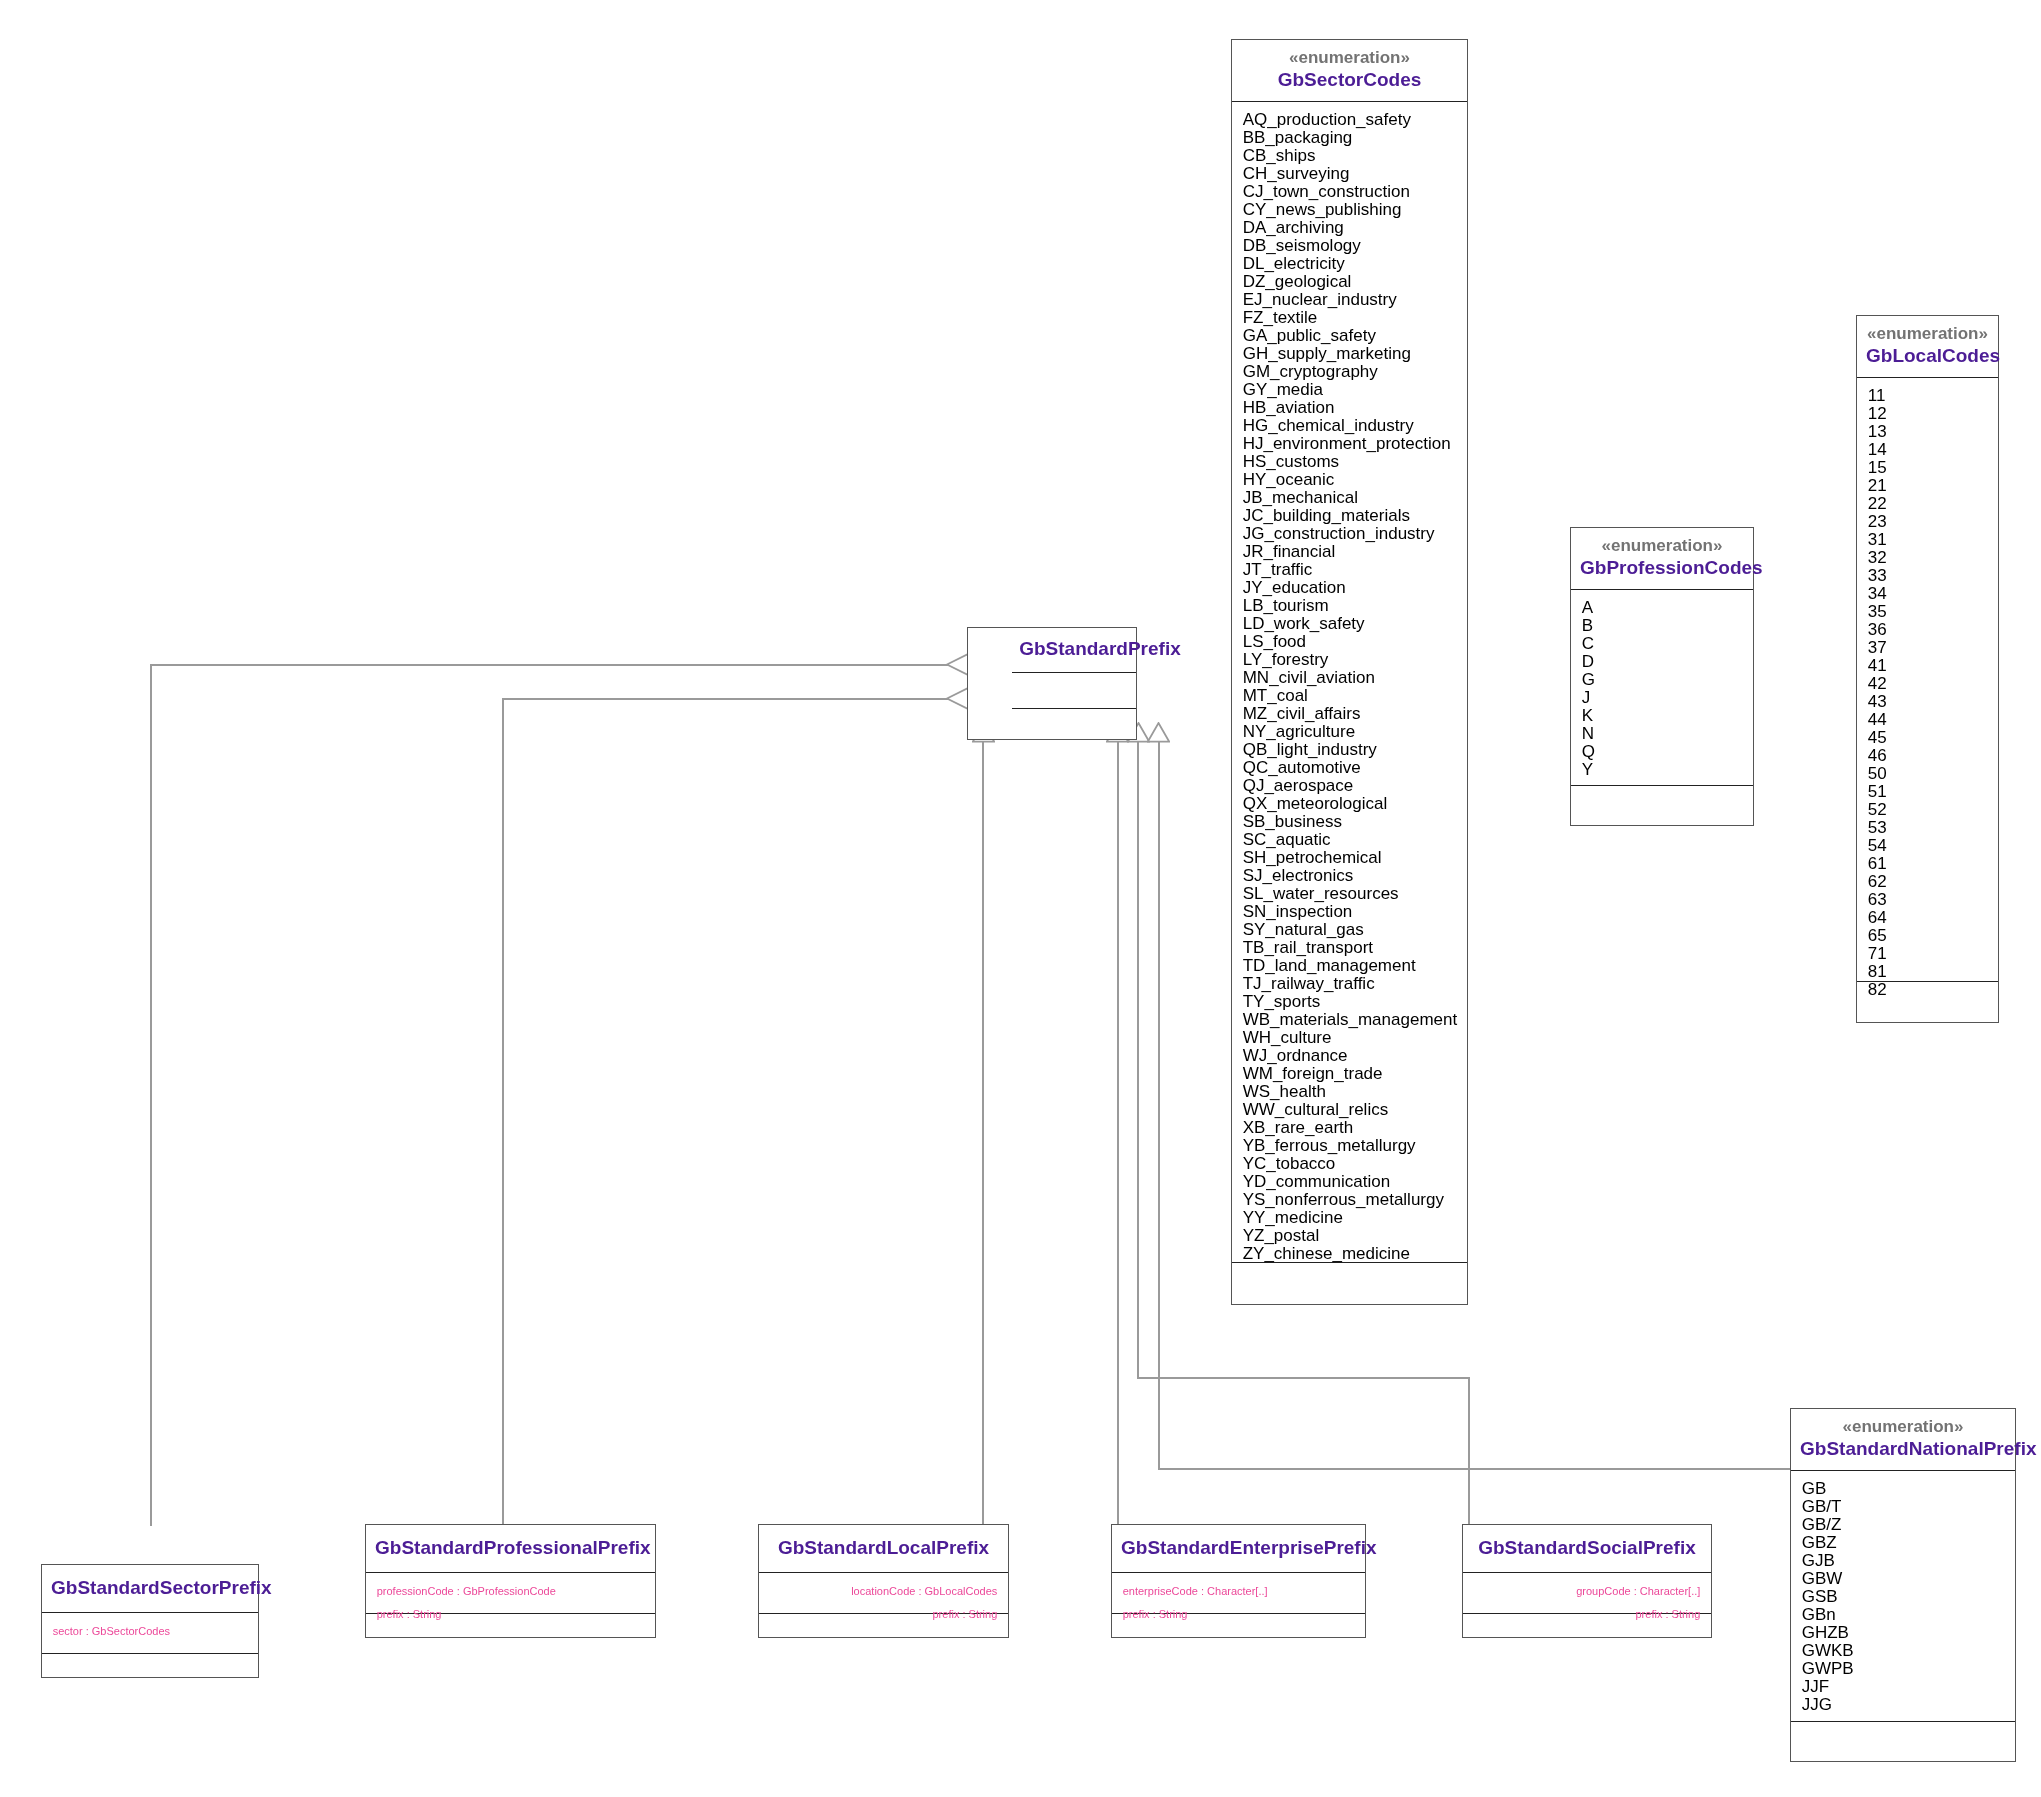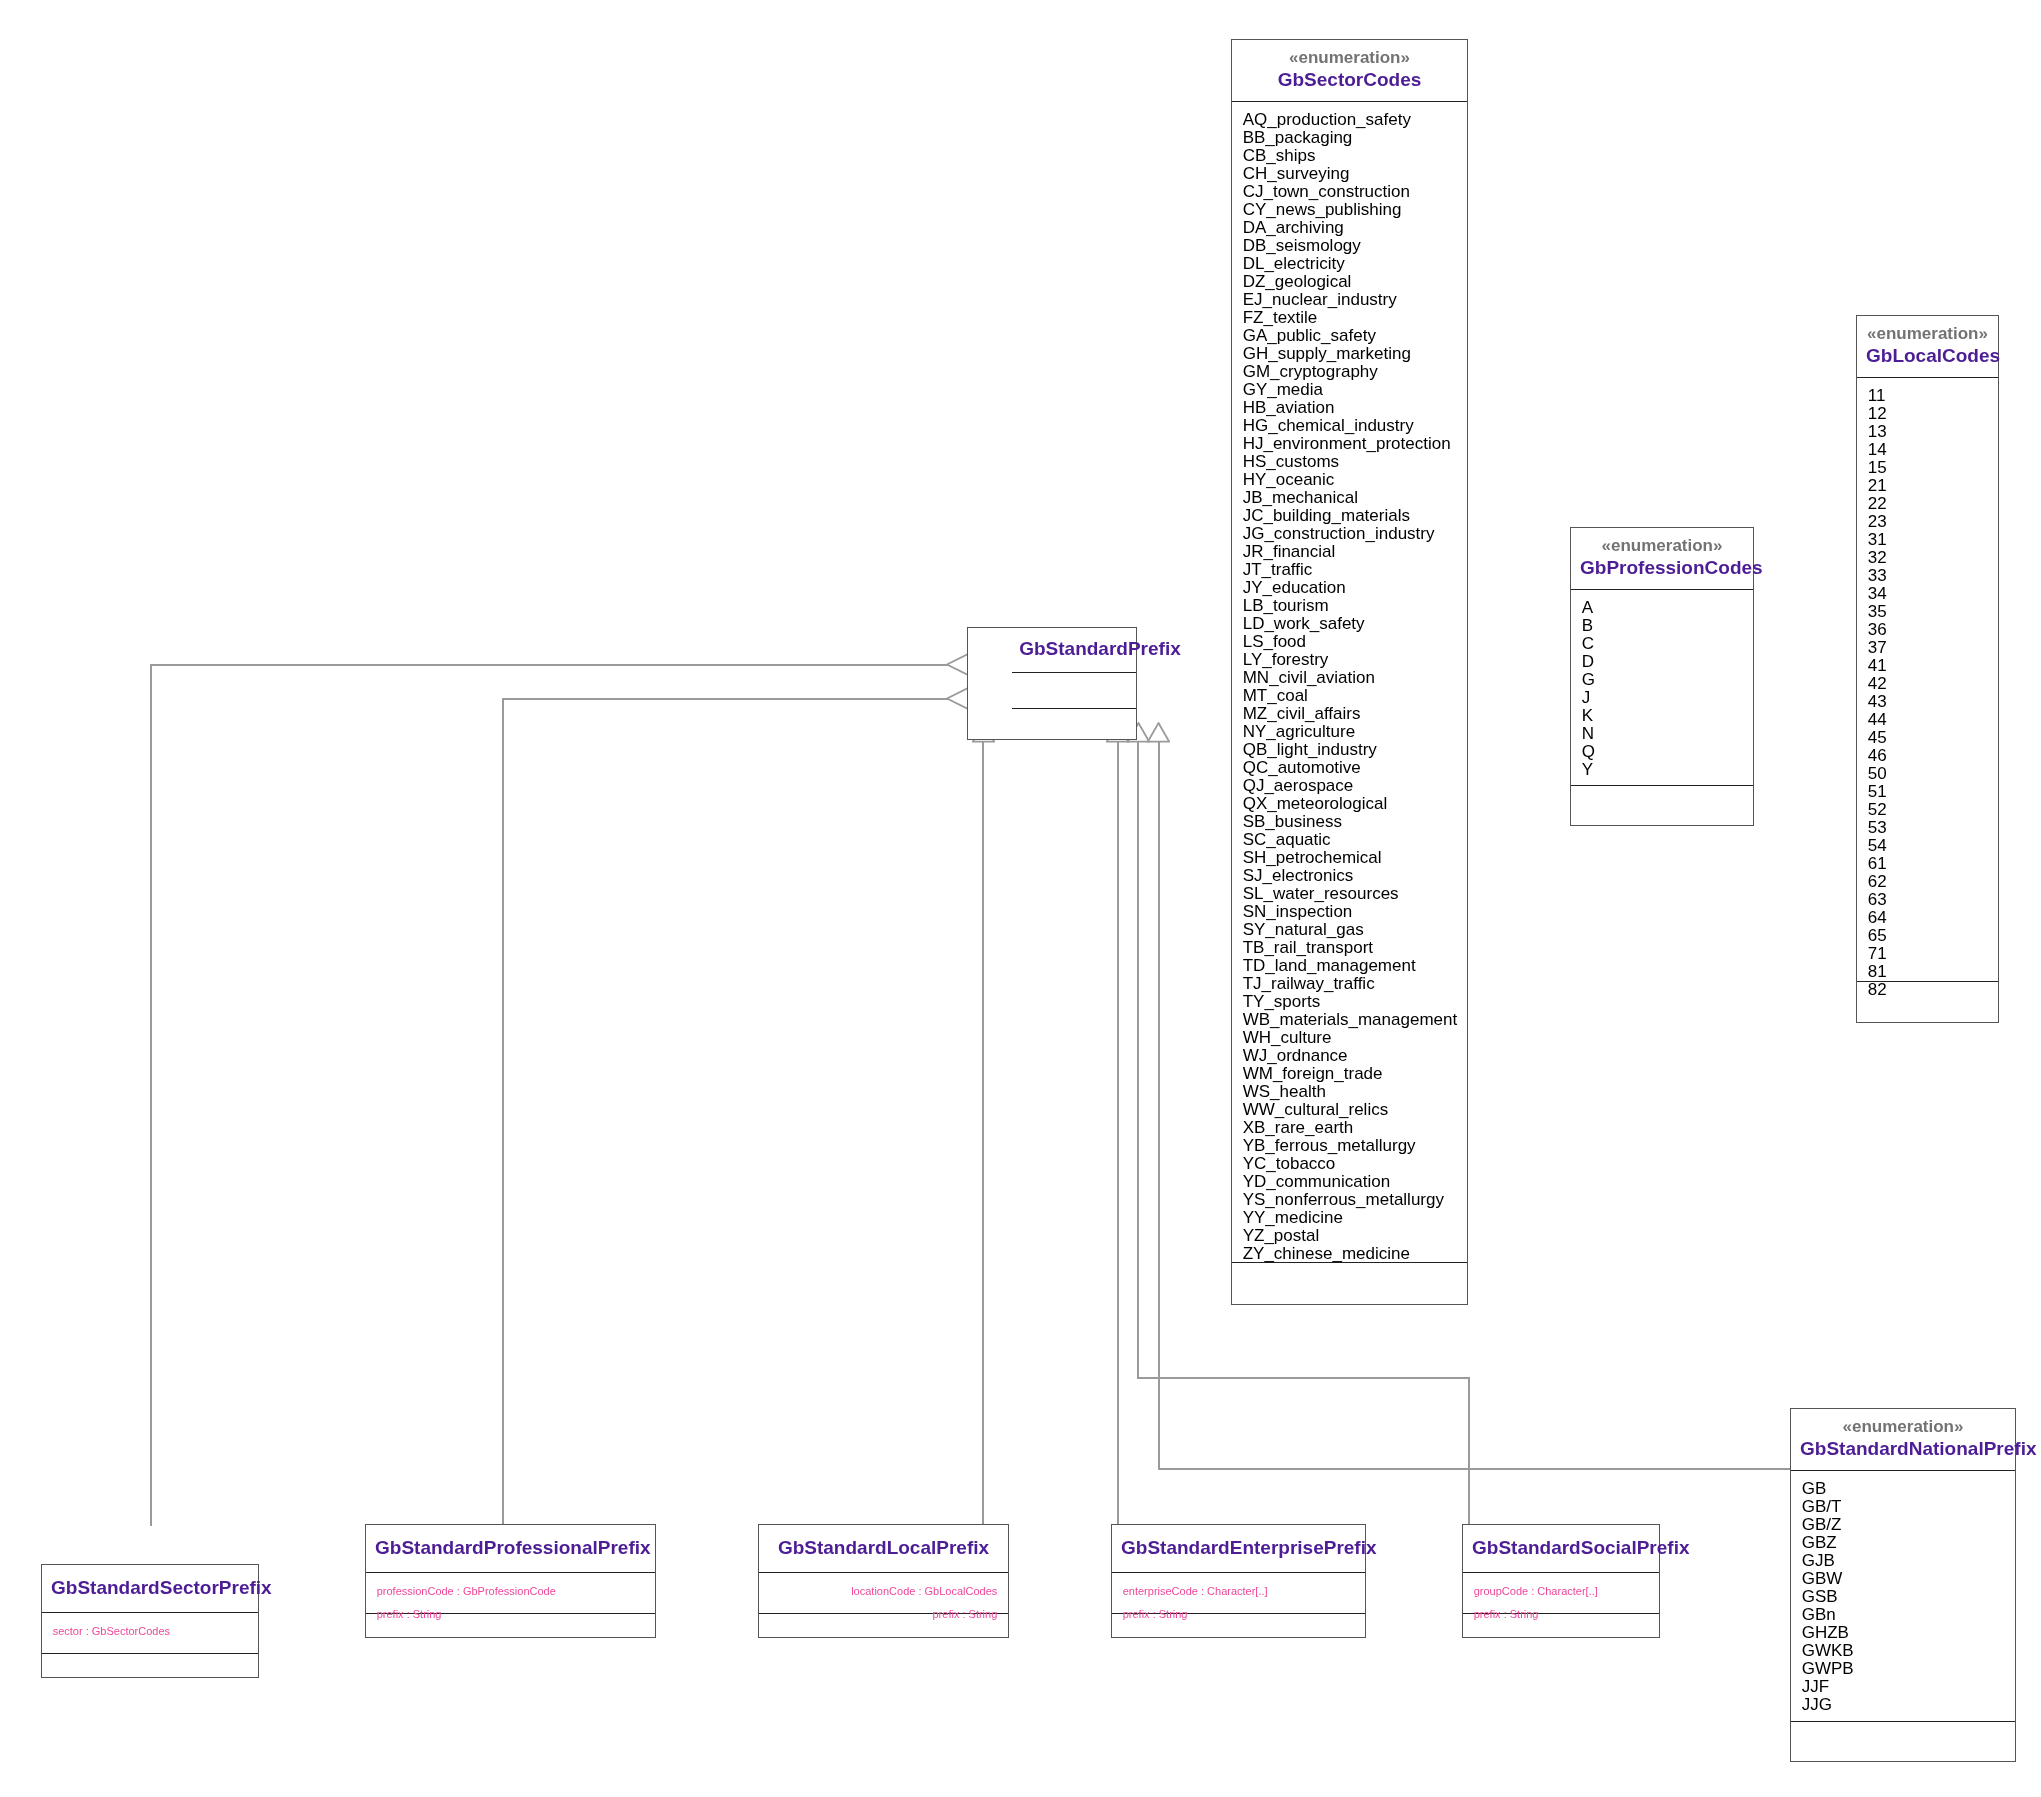--- a/index.html
+++ b/index.html
@@ -343,25 +343,25 @@
     <div class="uml-head">
       <span class="uml-name">GbStandardEnterprisePrefix</span>
     </div>
     <div class="uml-body" id="enterprise-attrs" style="height:41px;">
         <div class="uml-attr">enterpriseCode : Character[..]</div>
         <div class="uml-attr">prefix : String</div>
       </div>
     <div class="uml-ops" style="height:28px;"></div>
   </div>
 
-  <div class="uml-box cls" style="left:1462px; top:1524px; width:198px; height:114px;">
+  <div class="uml-box cls" style="left:1462px; top:1524px; width:250px; height:114px;">
     <div class="uml-head">
       <span class="uml-name">GbStandardSocialPrefix</span>
     </div>
-    <div class="uml-body" id="social-attrs" style="height:41px;">
+    <div class="uml-body" id="social-attrs" style="height:41px;text-align:right;">
         <div class="uml-attr">groupCode : Character[..]</div>
         <div class="uml-attr">prefix : String</div>
       </div>
     <div class="uml-ops" style="height:28px;"></div>
   </div>
 
 </div>
 
 
 </body></html>

